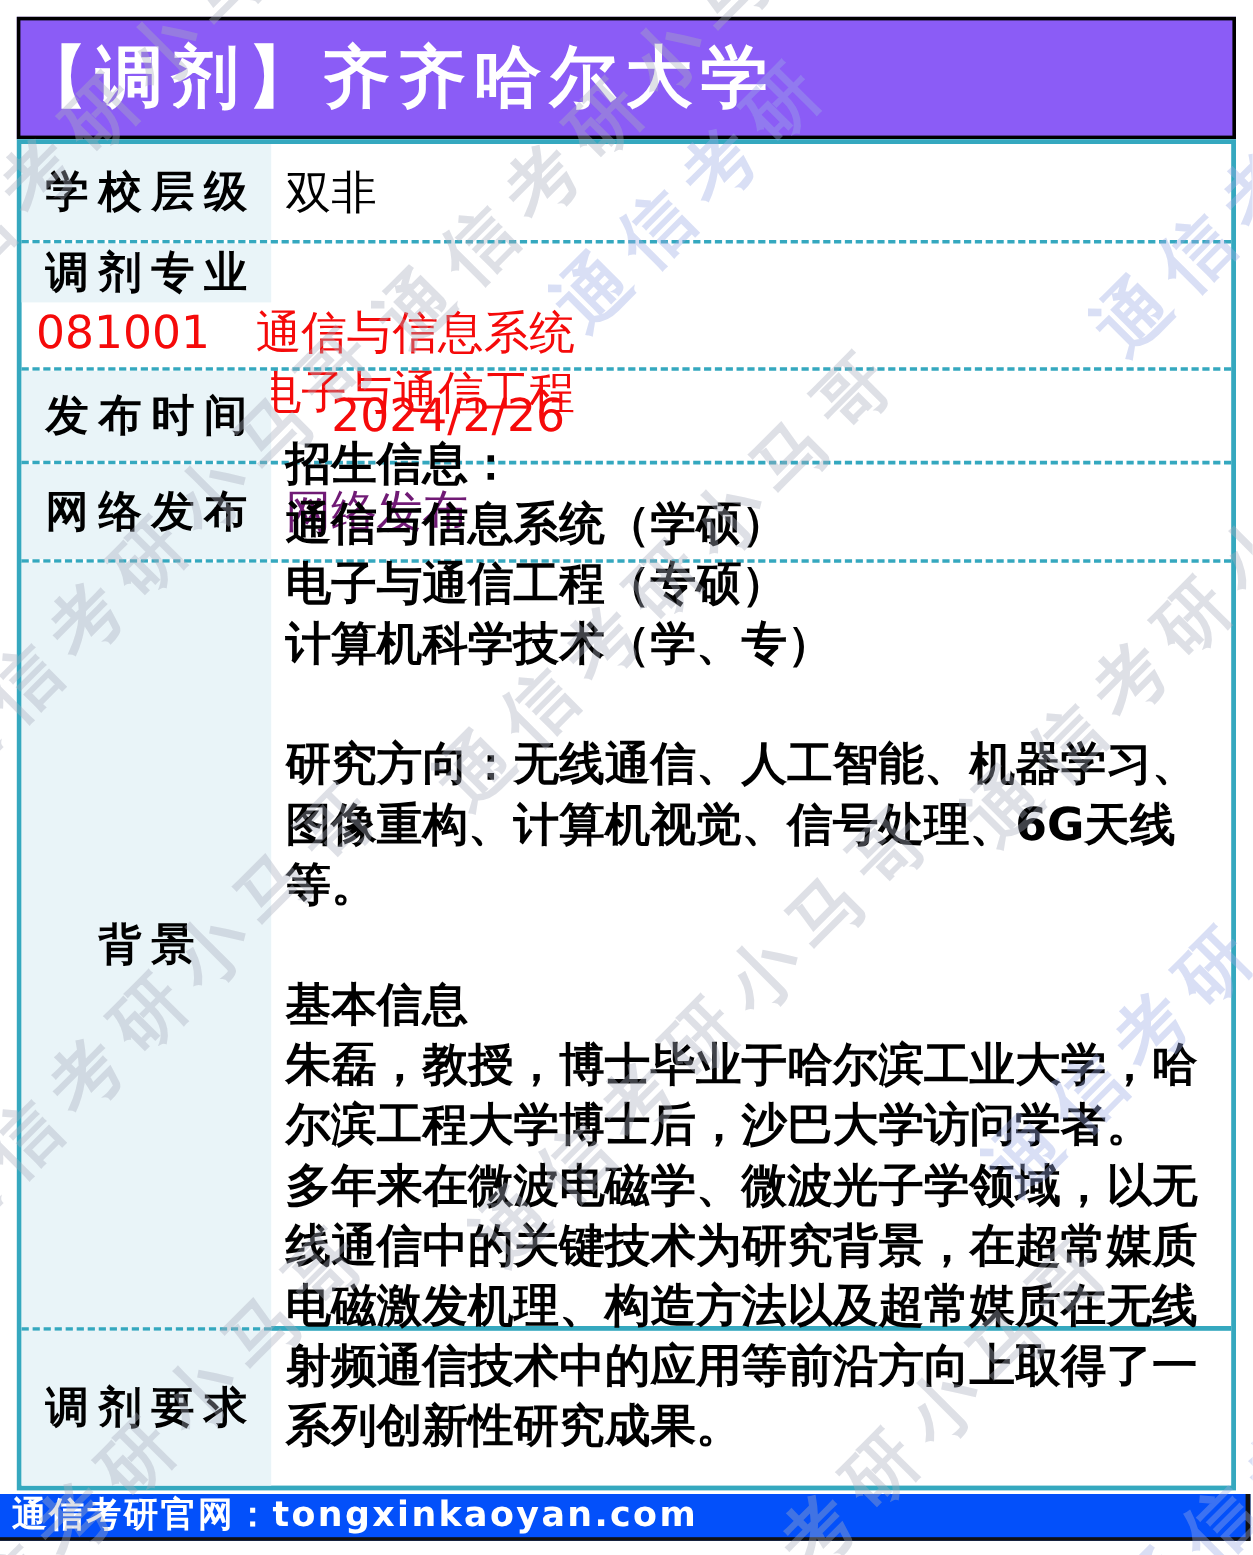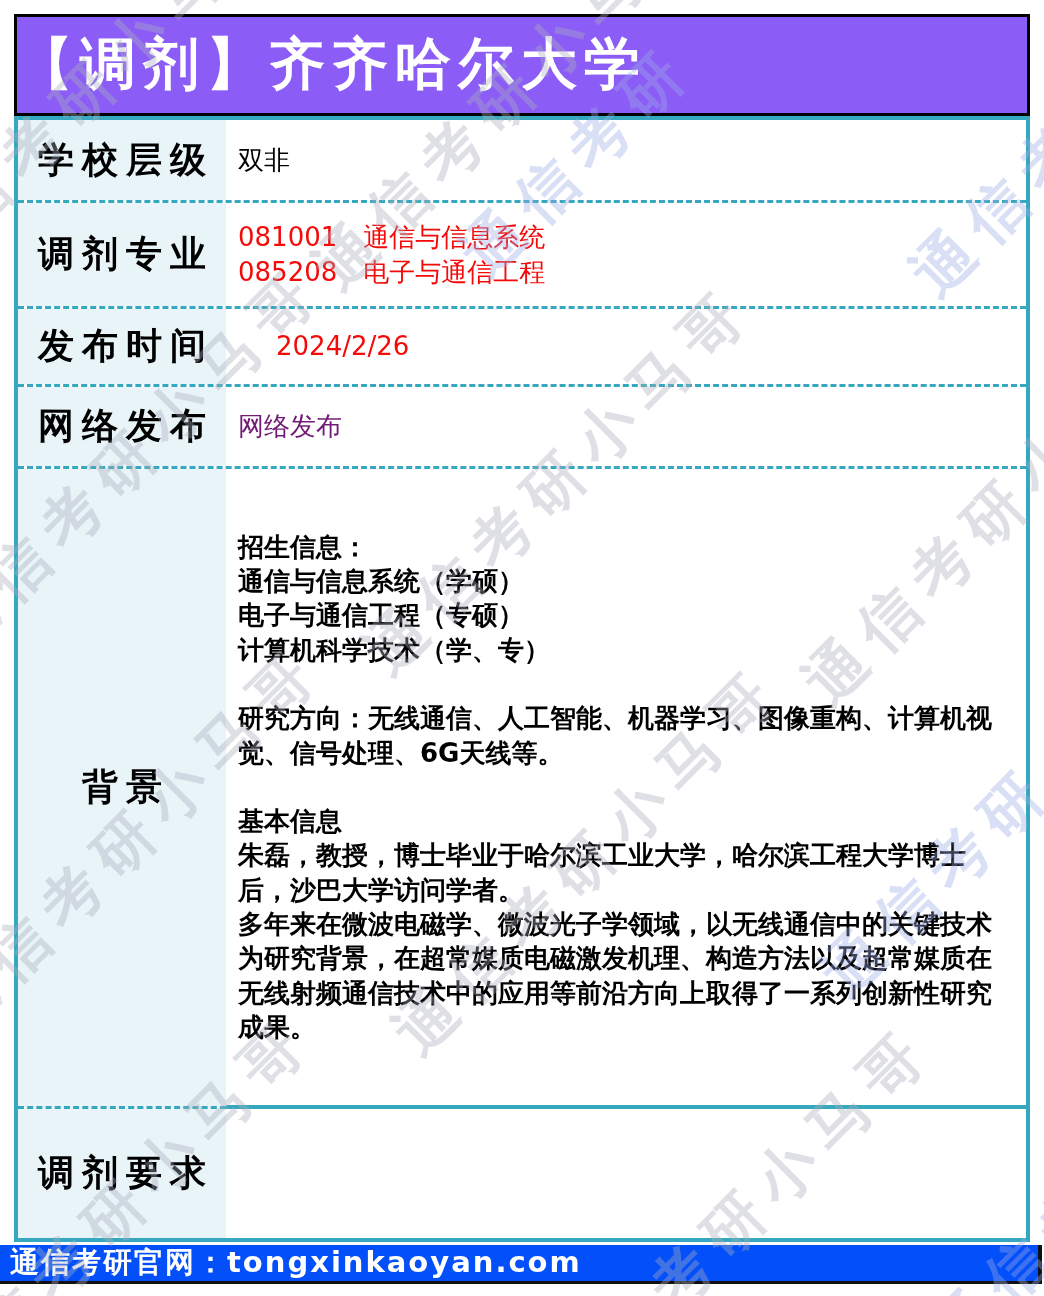--- a/index.html
+++ b/index.html
@@ -15,30 +15,30 @@
   }
   .header-title{color:#ffffff;font-size:56px;font-weight:bold;letter-spacing:7px;white-space:nowrap;}
   
   .table{
     position:absolute;left:14px;top:116px;width:1016px;height:1126px;box-sizing:border-box;
     border:4px solid #35a8bf;background:#ffffff;
     display:flex;flex-direction:column;
   }
   .row{display:flex;flex:none;box-sizing:border-box;}
   .row.dash-top{border-top:3px dashed #35a8bf;}
-  .r1{height:80px;} .r2{height:106px;} .r3{height:78px;} .r4{height:82px;} .r5{height:643px;} .r6{flex:1 1 auto;}
+  .r1{height:80px;} .r2{height:106px;flex-direction:column;} .r3{height:78px;} .r4{height:82px;} .r5{height:643px;} .r6{flex:1 1 auto;}
   .label-cell{
     flex:none;width:208px;box-sizing:border-box;background:#e9f4f8;
     display:flex;align-items:center;justify-content:center;
     font-weight:bold;font-size:36px;letter-spacing:8px;text-indent:8px;color:#000;
   }
   .value-cell{
     flex:1 1 auto;box-sizing:border-box;padding:0 12px;
     display:flex;align-items:center;
-    font-size:26px;line-height:1.32;white-space:pre-line;
+    font-size:38px;line-height:1.32;white-space:pre-line;
   }
   
   .r5 .label-cell{border-bottom:3px dashed #35a8bf;}
   .r5 .value-cell{border-bottom:4px solid #35a8bf;}
   
   .footer{
     position:absolute;left:0;top:1245px;width:1028px;height:36px;box-sizing:content-box;
     background:#0350fa;border-right:4px solid #111;border-bottom:3px solid #111;
     display:flex;align-items:center;padding-left:10px;
   }

